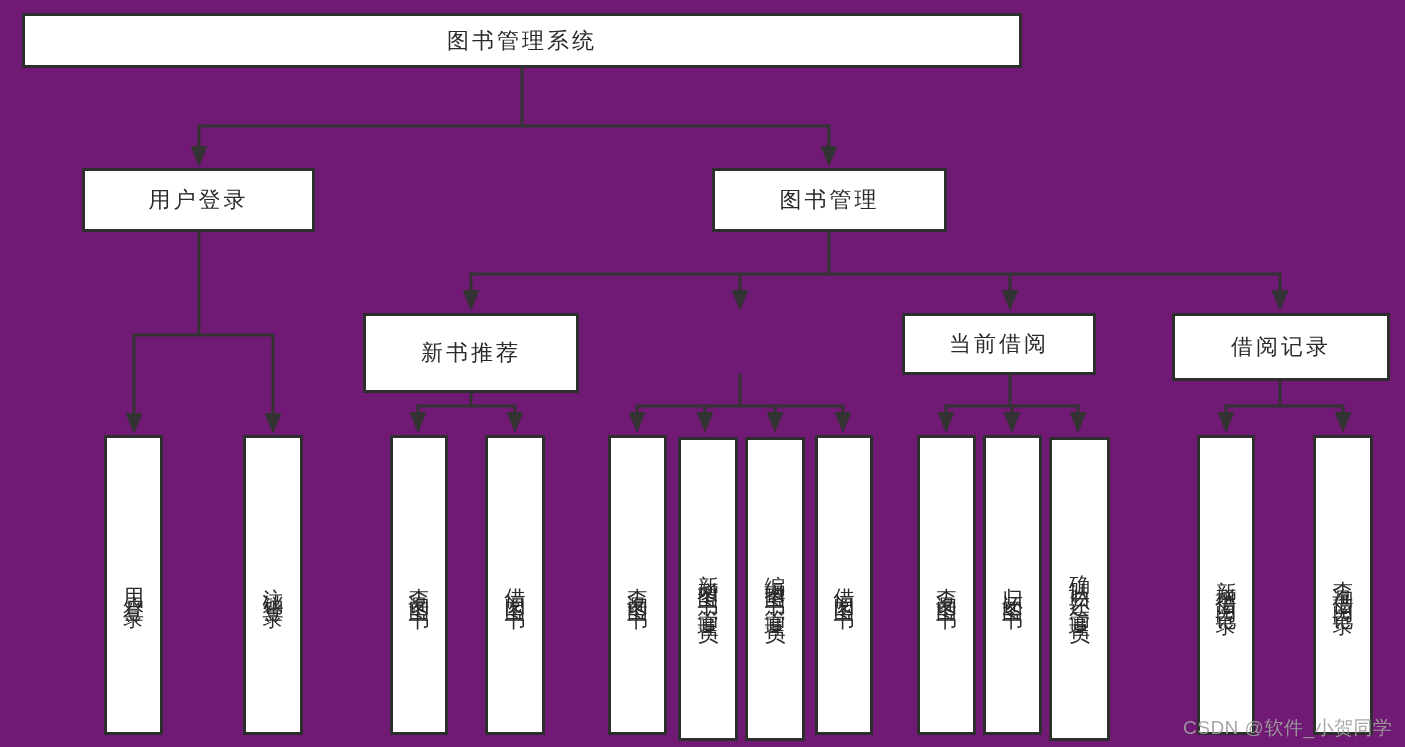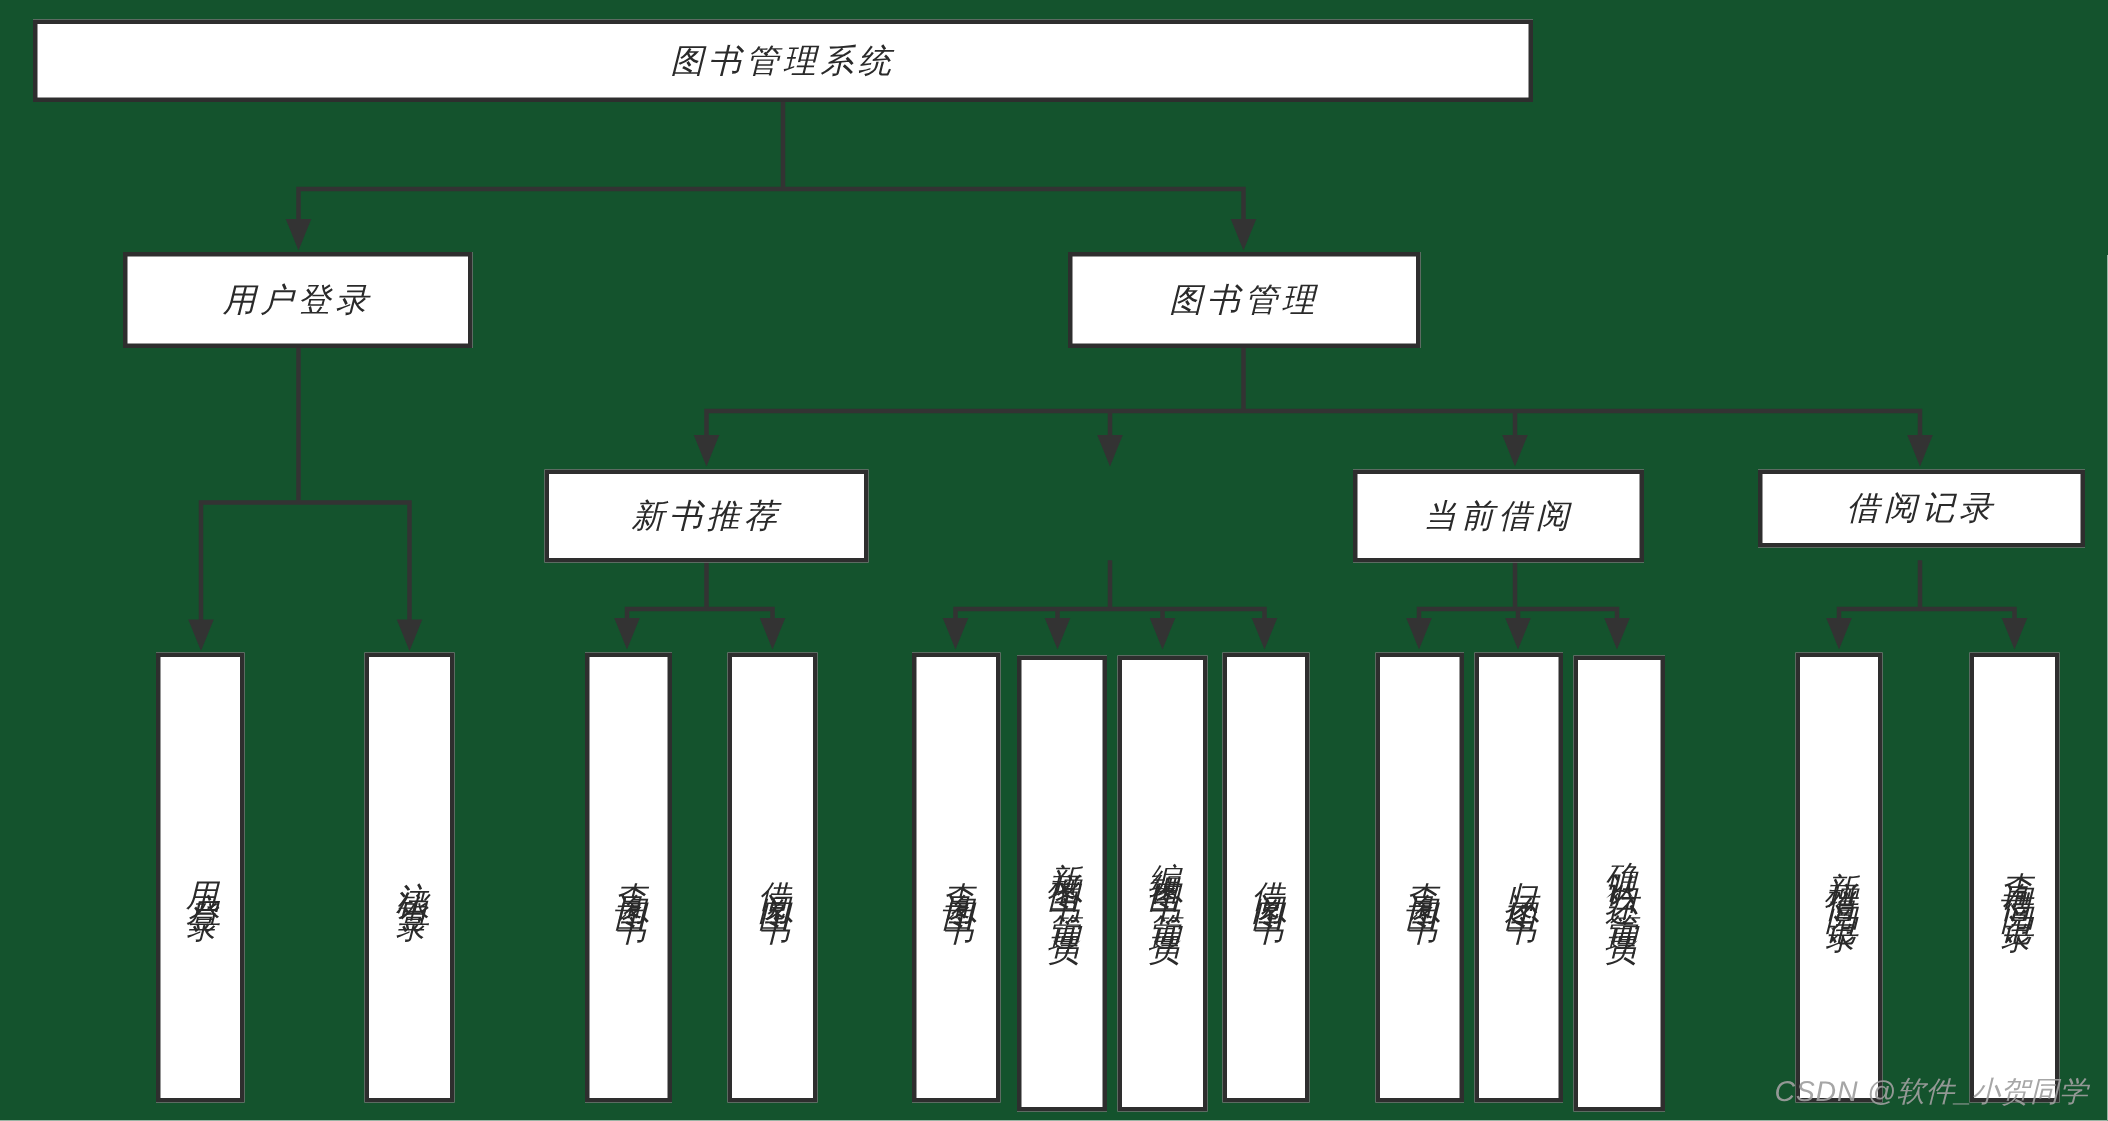--- a/index.html
+++ b/index.html
@@ -5,24 +5,23 @@
   html, body {
     margin: 0;
     padding: 0;
     background: #ffffff;
     font-family: "Liberation Sans", "DejaVu Sans", sans-serif;
   }
   .diagram {
     position: relative;
     width: 1405px;
     height: 747px;
-    background: #14532d;
+    background: #701a75;
     overflow: hidden;
     color: #262626;
-    font-style: italic;
   }
   .connectors {
     position: absolute;
     left: 0;
     top: 0;
     width: 1405px;
     height: 747px;
   }
   .node {
     position: absolute;
@@ -102,27 +101,27 @@
     <span>图书管理系统</span>
   </div>
 
   <div class="node h-node" style="left:82px; top:168px; width:233px; height:64px;">
     <span>用户登录</span>
   </div>
   <div class="node h-node" style="left:712px; top:168px; width:235px; height:64px;">
     <span>图书管理</span>
   </div>
 
-  <div class="node h-node" style="left:363px; top:313px; width:216px; height:62px;">
+  <div class="node h-node" style="left:363px; top:313px; width:216px; height:80px;">
     <span>新书推荐</span>
   </div>
   <div class="node h-node" style="left:902px; top:313px; width:194px; height:62px;">
     <span>当前借阅</span>
   </div>
-  <div class="node h-node" style="left:1172px; top:313px; width:218px; height:52px;">
+  <div class="node h-node" style="left:1172px; top:313px; width:218px; height:68px;">
     <span>借阅记录</span>
   </div>
 
   <div class="node leaf" style="left:104px; top:435px; width:59px; height:300px;">
     <span class="vtext">用户登录</span>
   </div>
   <div class="node leaf" style="left:243px; top:435px; width:60px; height:300px;">
     <span class="vtext">注销登录</span>
   </div>
 

